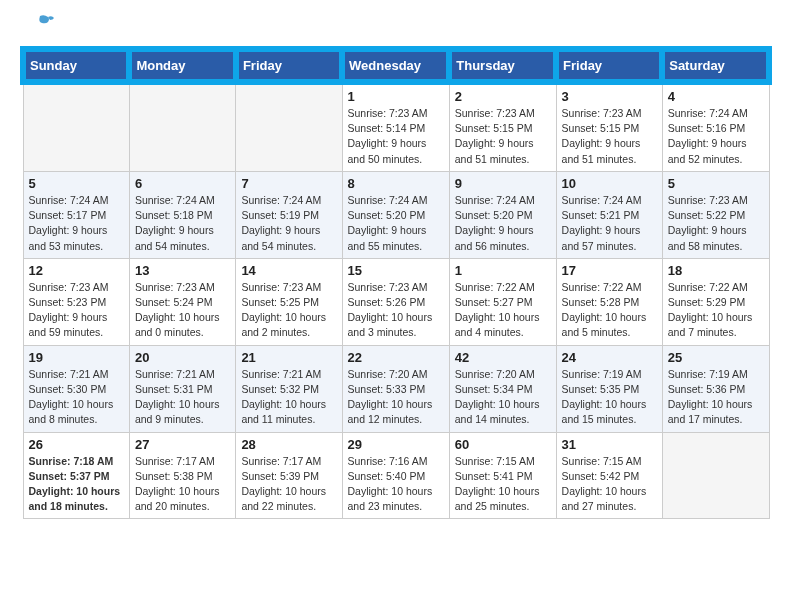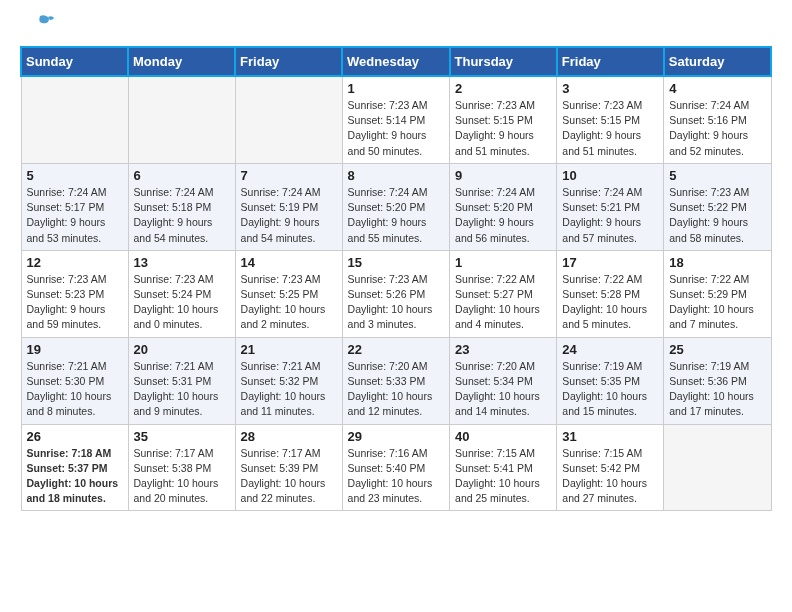--- a/index.html
+++ b/index.html
@@ -46,21 +46,21 @@
       border-collapse: collapse;
       border: 1px solid #bbb;
     }
     .calendar th {
       background: #2a5ca8;
       color: #fff;
       font-size: 13px;
       font-weight: bold;
       padding: 6px 4px;
       text-align: left;
-      border: 2px solid #0ea5e9;
+      border: 6px solid #0ea5e9;
     }
     .calendar td {
       vertical-align: top;
       border: 1px solid #ccc;
       padding: 4px 5px;
       width: 108px;
       min-height: 80px;
       background: #fff;
       font-size: 11px;
       color: #333;
@@ -280,21 +280,21 @@
 and 11 minutes.</div>
           </td>
           <td>
             <span class="day-num">22</span>
             <div class="day-info" style="white-space: pre-line;">Sunrise: 7:20 AM
 Sunset: 5:33 PM
 Daylight: 10 hours
 and 12 minutes.</div>
           </td>
           <td>
-            <span class="day-num">23</span>
+            <span class="day-num">42</span>
             <div class="day-info" style="white-space: pre-line;">Sunrise: 7:20 AM
 Sunset: 5:34 PM
 Daylight: 10 hours
 and 14 minutes.</div>
           </td>
           <td>
             <span class="day-num">24</span>
             <div class="day-info" style="white-space: pre-line;">Sunrise: 7:19 AM
 Sunset: 5:35 PM
 Daylight: 10 hours
@@ -310,42 +310,42 @@
         </tr>
         <tr>
           <td>
             <span class="day-num">26</span>
             <div class="day-info" style="white-space: pre-line; font-weight: bold;">Sunrise: 7:18 AM
 Sunset: 5:37 PM
 Daylight: 10 hours
 and 18 minutes.</div>
           </td>
           <td>
-            <span class="day-num">35</span>
+            <span class="day-num">27</span>
             <div class="day-info" style="white-space: pre-line;">Sunrise: 7:17 AM
 Sunset: 5:38 PM
 Daylight: 10 hours
 and 20 minutes.</div>
           </td>
           <td>
             <span class="day-num">28</span>
             <div class="day-info" style="white-space: pre-line;">Sunrise: 7:17 AM
 Sunset: 5:39 PM
 Daylight: 10 hours
 and 22 minutes.</div>
           </td>
           <td>
             <span class="day-num">29</span>
             <div class="day-info" style="white-space: pre-line;">Sunrise: 7:16 AM
 Sunset: 5:40 PM
 Daylight: 10 hours
 and 23 minutes.</div>
           </td>
           <td>
-            <span class="day-num">40</span>
+            <span class="day-num">60</span>
             <div class="day-info" style="white-space: pre-line;">Sunrise: 7:15 AM
 Sunset: 5:41 PM
 Daylight: 10 hours
 and 25 minutes.</div>
           </td>
           <td>
             <span class="day-num">31</span>
             <div class="day-info" style="white-space: pre-line;">Sunrise: 7:15 AM
 Sunset: 5:42 PM
 Daylight: 10 hours

